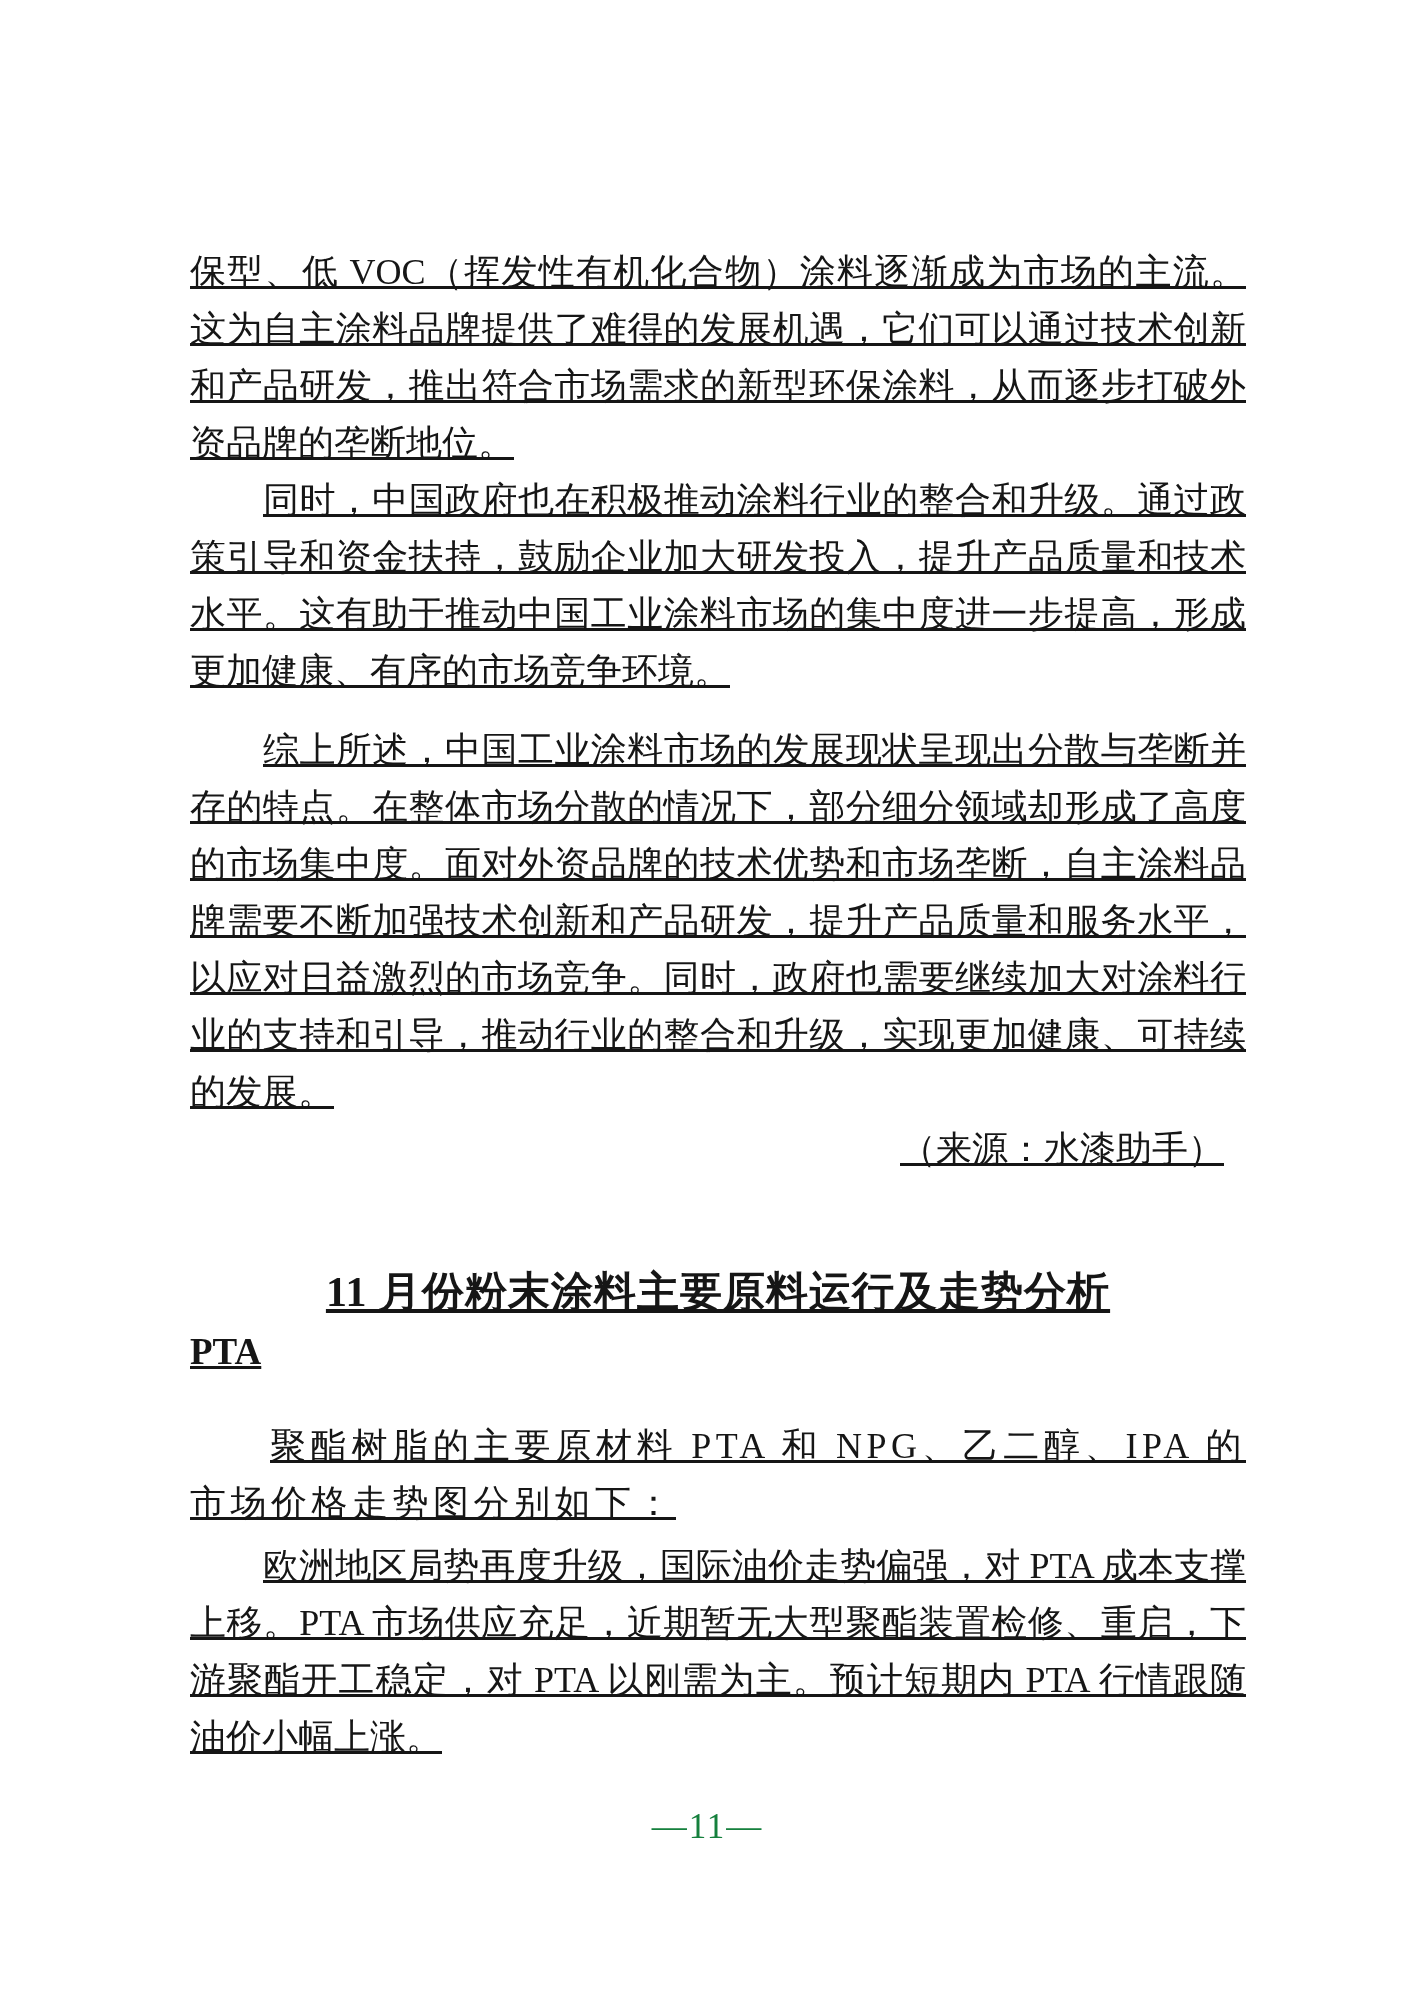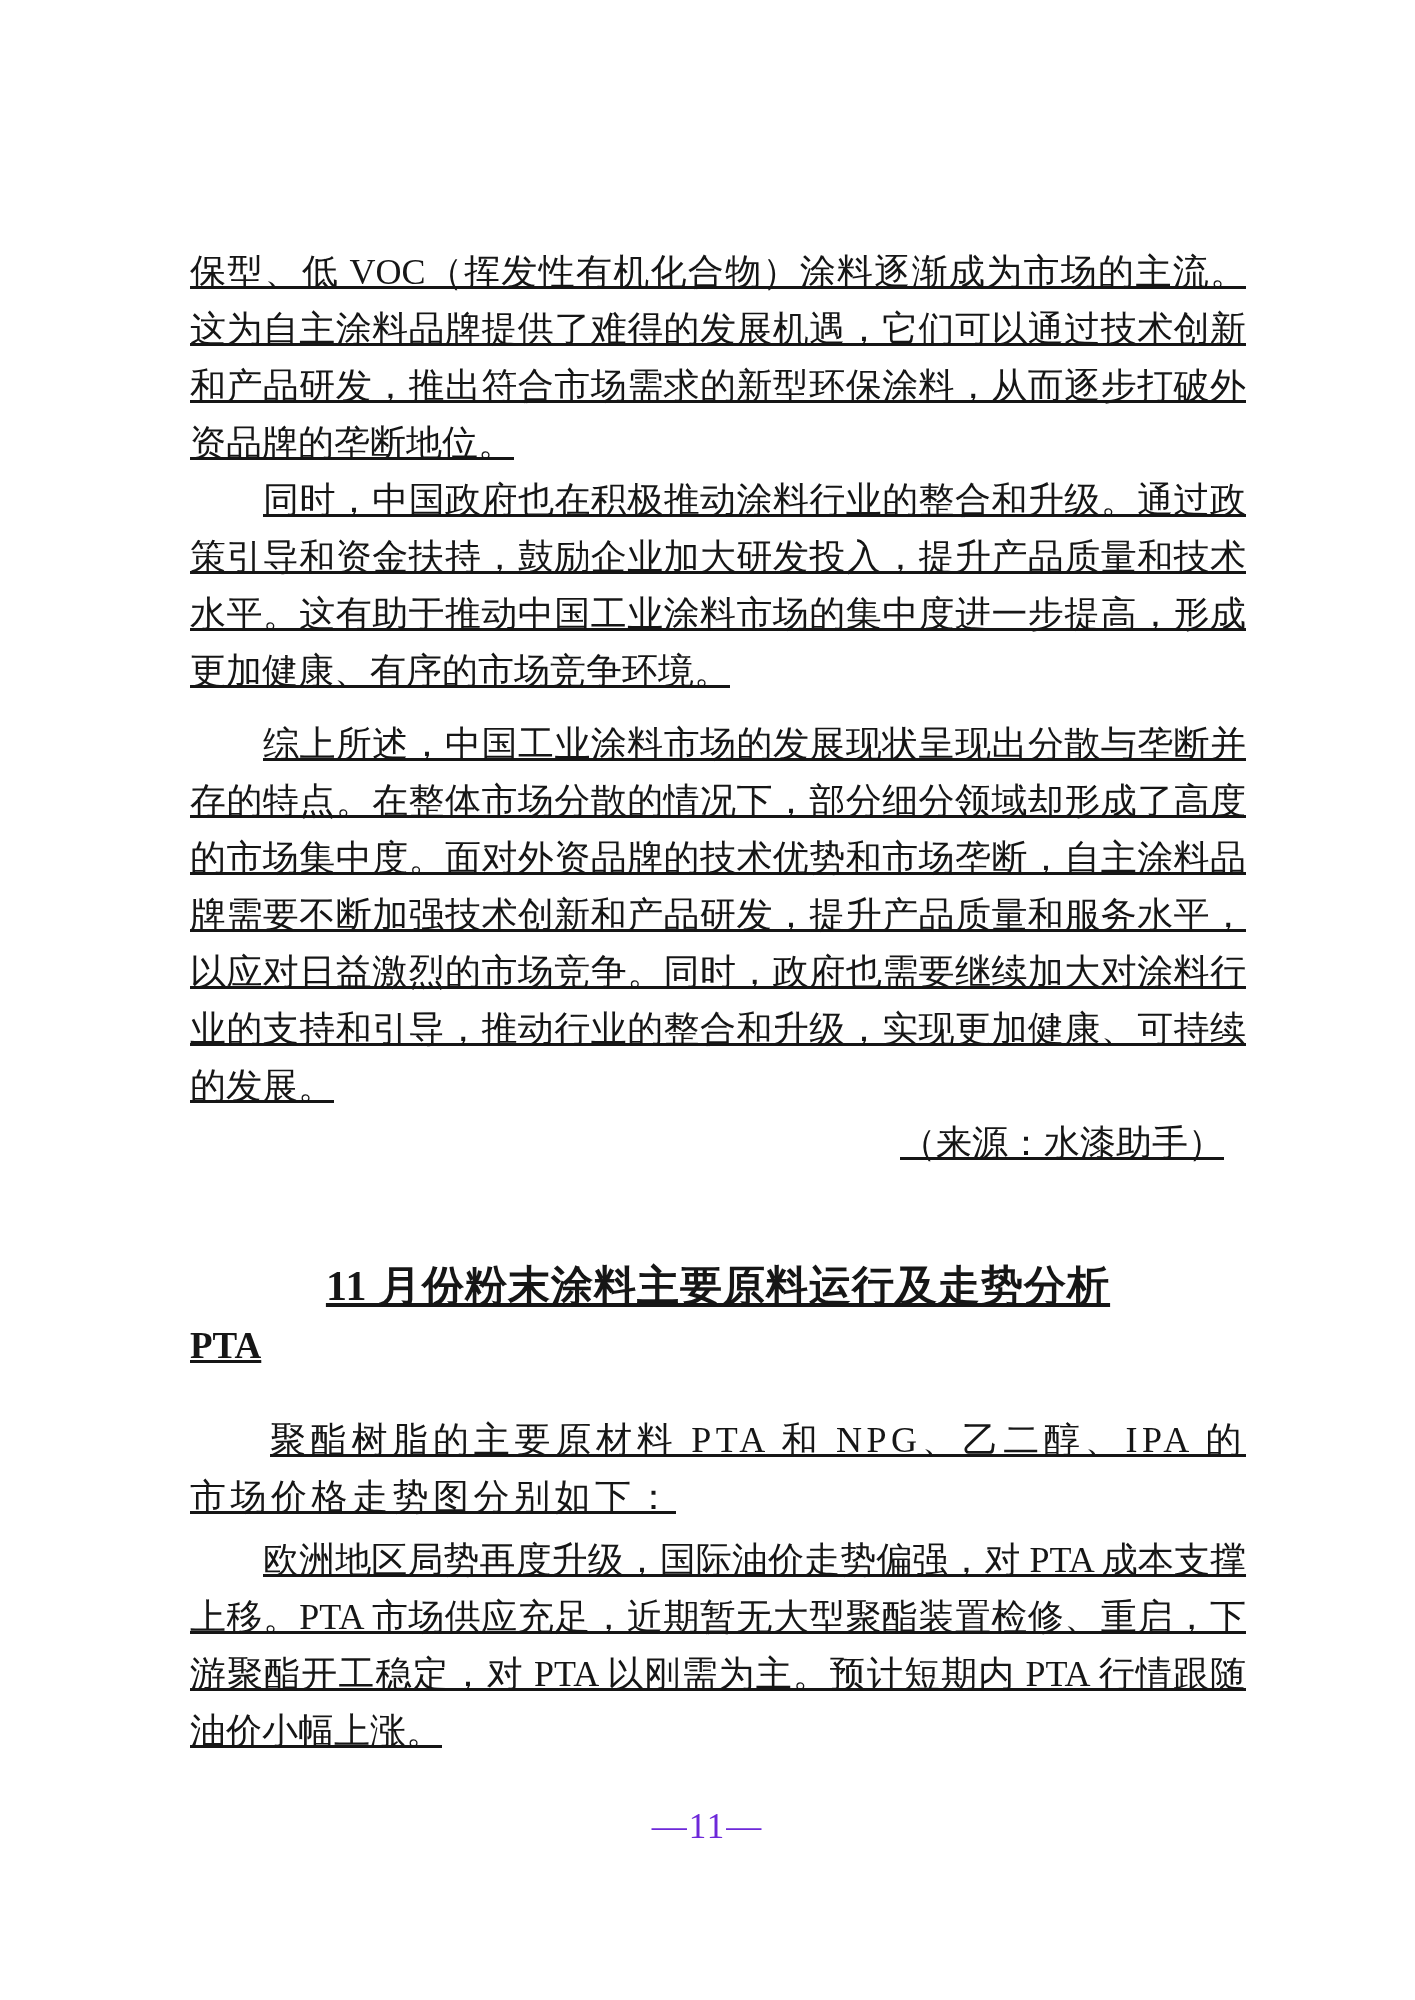--- a/index.html
+++ b/index.html
@@ -31,21 +31,21 @@
     text-justify: inter-ideograph;
   }
   .para {
     margin: 0;
     text-decoration: underline;
   }
   .para.indent {
     text-indent: 73px;
   }
   .para.p2 { }
-  .para.p3 { margin-top: 16px; }
+  .para.p3 { margin-top: 22px; }
   .source-line {
     text-align: right;
     padding-right: 22px;
   }
   .article-title {
     margin-top: 84px;
     font-size: 42px;
     line-height: 60px;
     font-weight: bold;
     text-align: center;
@@ -69,21 +69,21 @@
   }
   .page-number {
     position: absolute;
     top: 1798px;
     left: 0;
     width: 100%;
     text-align: center;
     font-size: 35px;
     line-height: 57px;
     letter-spacing: 2px;
-    color: #6d28d9;
+    color: #15803d;
   }
 </style>
 </head>
 <body>
 
 <div class="page">
 
   <div class="content">
 
     <p class="para">保型、低 VOC（挥发性有机化合物）涂料逐渐成为市场的主流。这为自主涂料品牌提供了难得的发展机遇，它们可以通过技术创新和产品研发，推出符合市场需求的新型环保涂料，从而逐步打破外资品牌的垄断地位。</p>

